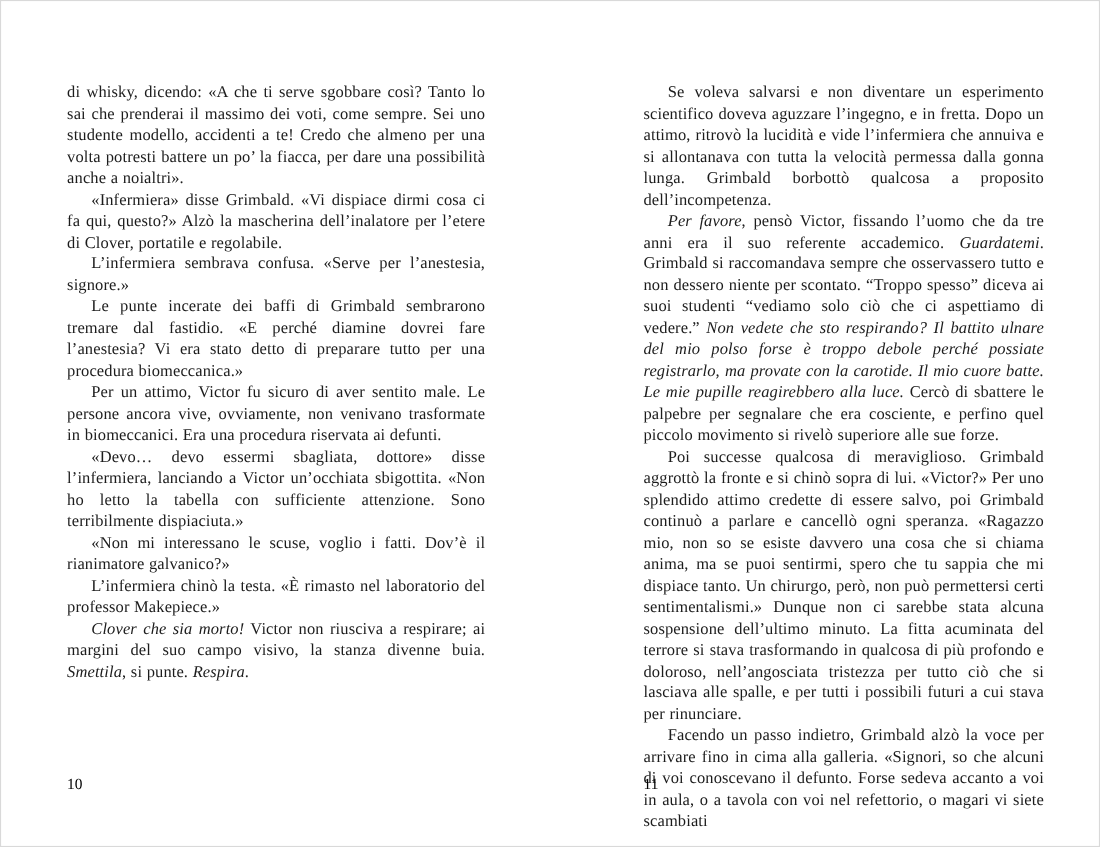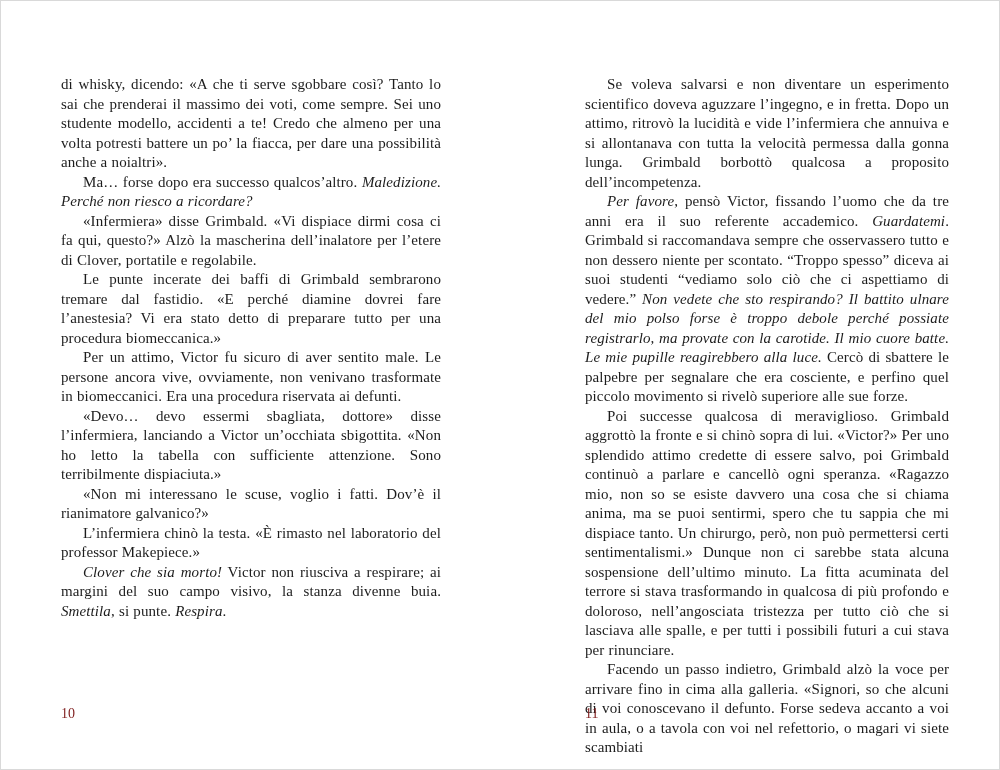--- a/index.html
+++ b/index.html
@@ -39,35 +39,35 @@
     letter-spacing: 0.1px;
     word-spacing: 0.3px;
   }
   .para.indent { text-indent: 22px; }
   .italic { font-style: italic; }
   .pagenum {
     position: absolute;
     top: 705px;
     font-size: 14px;
     line-height: 16px;
-    color: #7f1d1d;
+    color: #000000;
   }
   .pagenum-left  { left: 0; text-align: left;  width: 100%; }
   .pagenum-right { left: 0; text-align: left; width: 100%; }
 </style>
 </head>
 <body>
 
 <div class="sheet">
 
   <div class="page page-left">
     <div class="text-block">
         <p class="para"><span>di whisky, dicendo: «A che ti serve sgobbare così? Tanto lo sai che prenderai il massimo dei voti, come sempre. Sei uno studente modello, accidenti a te! Credo che almeno per una volta potresti battere un po’ la fiacca, per dare una possibilità anche a noialtri».</span></p>
-        <p class="para indent"><span>Ma… forse dopo era successo qualcos’altro. </span><span class="italic">Maledizione. Perché non riesco a ricordare?</span></p>
         <p class="para indent"><span>«Infermiera» disse Grimbald. «Vi dispiace dirmi cosa ci fa qui, questo?» Alzò la mascherina dell’inalatore per l’etere di Clover, portatile e regolabile.</span></p>
+        <p class="para indent"><span>L’infermiera sembrava confusa. «Serve per l’anestesia, signore.»</span></p>
         <p class="para indent"><span>Le punte incerate dei baffi di Grimbald sembrarono tremare dal fastidio. «E perché diamine dovrei fare l’anestesia? Vi era stato detto di preparare tutto per una procedura biomeccanica.»</span></p>
         <p class="para indent"><span>Per un attimo, Victor fu sicuro di aver sentito male. Le persone ancora vive, ovviamente, non venivano trasformate in biomeccanici. Era una procedura riservata ai defunti.</span></p>
         <p class="para indent"><span>«Devo… devo essermi sbagliata, dottore» disse l’infermiera, lanciando a Victor un’occhiata sbigottita. «Non ho letto la tabella con sufficiente attenzione. Sono terribilmente dispiaciuta.»</span></p>
         <p class="para indent"><span>«Non mi interessano le scuse, voglio i fatti. Dov’è il rianimatore galvanico?»</span></p>
         <p class="para indent"><span>L’infermiera chinò la testa. «È rimasto nel laboratorio del professor Makepiece.»</span></p>
         <p class="para indent"><span class="italic">Clover che sia morto!</span><span> Victor non riusciva a respirare; ai margini del suo campo visivo, la stanza divenne buia. </span><span class="italic">Smettila</span><span>, si punte. </span><span class="italic">Respira</span><span>.</span></p>
       </div>
     <div class="pagenum pagenum-left">10</div>
   </div>
 

